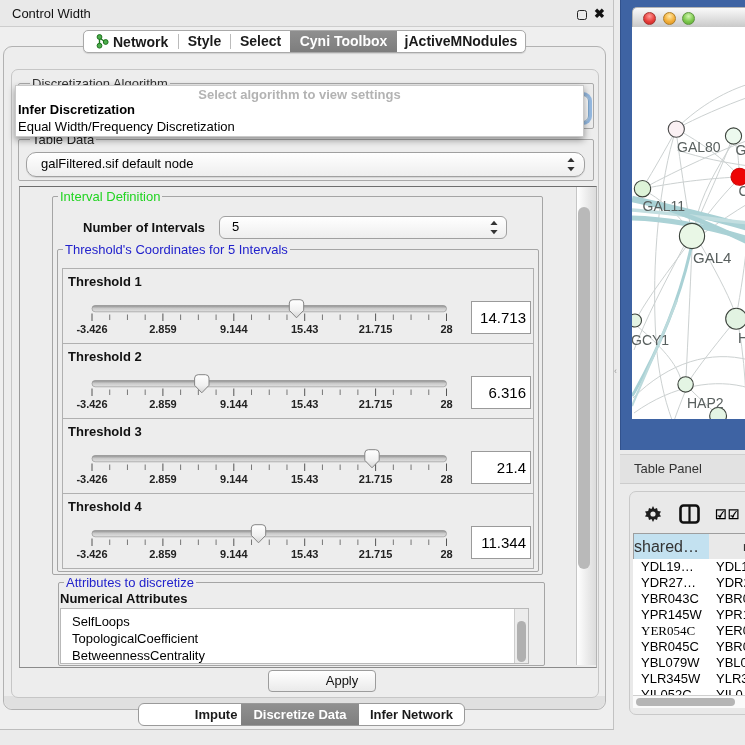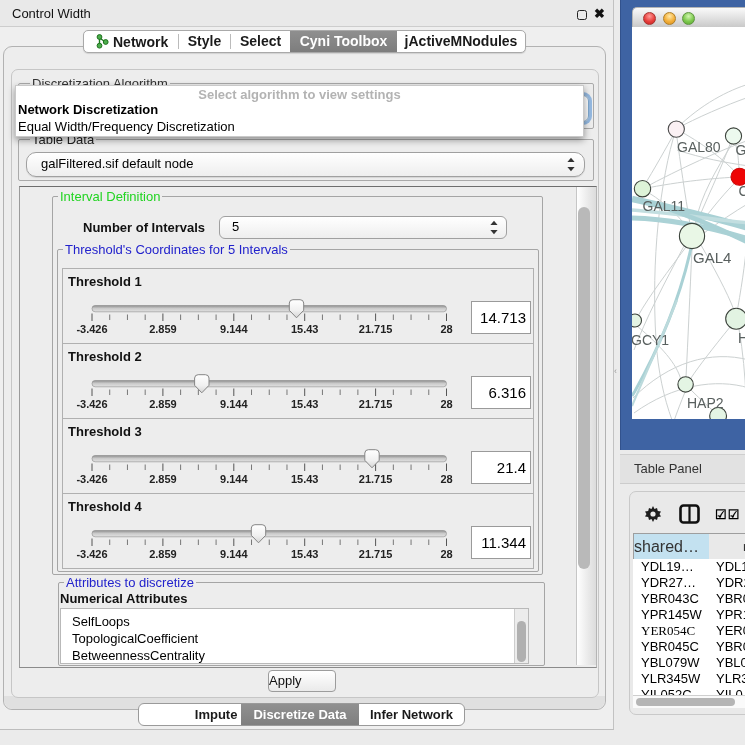--- a/index.html
+++ b/index.html
@@ -63,21 +63,21 @@
       <path d="M1.4 11 L5 15.2 L8.6 11 Z" fill="#333"></path>
     </svg>
   </div>
 
   <div class="abs" style="left:19px;top:186px;width:576px;height:480px;background:#ededed;border-top:1px solid #6e6e6e;border-left:1px solid #9a9a9a;border-right:1px solid #b5b5b5;border-bottom:1px solid #8b8b8b;overflow:hidden;">
   </div>
 
   <div class="abs" style="left:576px;top:187px;width:19px;height:478px;background:linear-gradient(90deg,#ffffff,#e9e9e9 60%,#dcdcdc);border-left:1px solid #c6c6c6;"></div>
   <div class="abs" style="left:578px;top:207px;width:12px;height:362px;background:#b9b9b9;border-radius:6px;"></div>
 
-  <div class="abs" style="left:268px;top:670px;width:66px;height:20px;border:1px solid #9c9c9c;border-radius:4px;background:linear-gradient(#ffffff,#eaeaea);line-height:20px;font-size:13px;color:#111;">Apply</div>
+  <div class="abs" style="left:268px;top:670px;width:66px;height:20px;border:1px solid #9c9c9c;border-radius:4px;background:linear-gradient(#ffffff,#eaeaea);text-align:center;line-height:20px;font-size:13px;color:#111;padding-left:40px;">Apply</div>
 
   <div class="abs" style="left:138px;top:703px;width:325px;height:21px;background:#fff;border:1px solid #9a9a9a;border-radius:6px;font-size:13px;">
     <div class="abs" style="left:0;top:0;width:102px;height:21px;text-align:center;line-height:21px;font-weight:600;color:#1a1a1a;margin-left:42px;">Impute Data</div>
     <div class="abs" style="left:102px;top:0;width:118px;height:21px;background:linear-gradient(#909090,#7f7f7f);text-align:center;line-height:21px;font-weight:600;color:#fff;">Discretize Data</div>
     <div class="abs" style="left:220px;top:0;width:105px;height:21px;text-align:center;line-height:21px;font-weight:600;color:#1a1a1a;">Infer Network</div>
   </div>
 </div>
 
 <div class="abs" id="scrollcontent" style="left:19px;top:186px;width:557px;height:480px;overflow:hidden;">
 
@@ -293,21 +293,21 @@
   <div class="abs" style="left:41px;top:422px;width:467px;height:54px;background:#fff;border:1px solid #b9b9b9;font-size:13px;color:#000;">
     <div style="padding:4px 0 0 11px;line-height:17px;">SelfLoops<br>TopologicalCoefficient<br>BetweennessCentrality</div>
     <div class="abs" style="right:0;top:0;width:13px;height:54px;background:#ececec;border-left:1px solid #cdcdcd;">
       <div class="abs" style="left:2px;top:12px;width:9px;height:41px;background:#b0b0b0;border-radius:4.5px;"></div>
     </div>
   </div>
 </div>
 
 <div class="abs" style="left:15px;top:85px;width:567px;height:50px;background:#fff;border:1px solid #c9c9c9;box-shadow:0 3px 7px rgba(0,0,0,0.4);z-index:50;">
   <div style="height:16px;text-align:center;font-size:13px;font-weight:bold;color:#b3b3b3;line-height:17px;">Select algorithm to view settings</div>
-  <div style="height:16px;font-size:13px;font-weight:bold;color:#000;line-height:16px;padding-left:2px;">Network Discretization</div>
+  <div style="height:16px;font-size:13px;font-weight:bold;color:#000;line-height:16px;padding-left:2px;">Infer Discretization</div>
   <div style="height:16px;font-size:13px;color:#000;line-height:17px;padding-left:2px;">Equal Width/Frequency Discretization</div>
 </div>
 
 <div class="abs" style="left:620px;top:0;width:125px;height:450px;background:#3e63a3;border-left:1px solid #32528d;">
   <div class="abs" style="left:11px;top:7px;width:114px;height:20px;background:linear-gradient(#fafafa,#c7c7c7);border-bottom:1px solid #8f8f8f;border-top:1px solid #b5b5b5;border-left:1px solid #b5b5b5;border-radius:5px 0 0 0;">
     <div class="abs" style="left:10px;top:3.5px;width:11px;height:11px;border-radius:50%;background:radial-gradient(circle at 50% 30%,#ff9a98 0%,#e8403d 55%,#c61f1d 100%);border:1px solid #a33532;"></div>
     <div class="abs" style="left:29.5px;top:3.5px;width:11px;height:11px;border-radius:50%;background:radial-gradient(circle at 50% 30%,#ffe9a8 0%,#f3af3a 55%,#d98e1c 100%);border:1px solid #ad7f2a;"></div>
     <div class="abs" style="left:49px;top:3.5px;width:11px;height:11px;border-radius:50%;background:radial-gradient(circle at 50% 30%,#d2f5b0 0%,#7dc94e 55%,#5aa32e 100%);border:1px solid #5e9440;"></div>
   </div>
   <div class="abs" style="left:11px;top:27px;width:114px;height:392px;background:#fff;overflow:hidden;">

